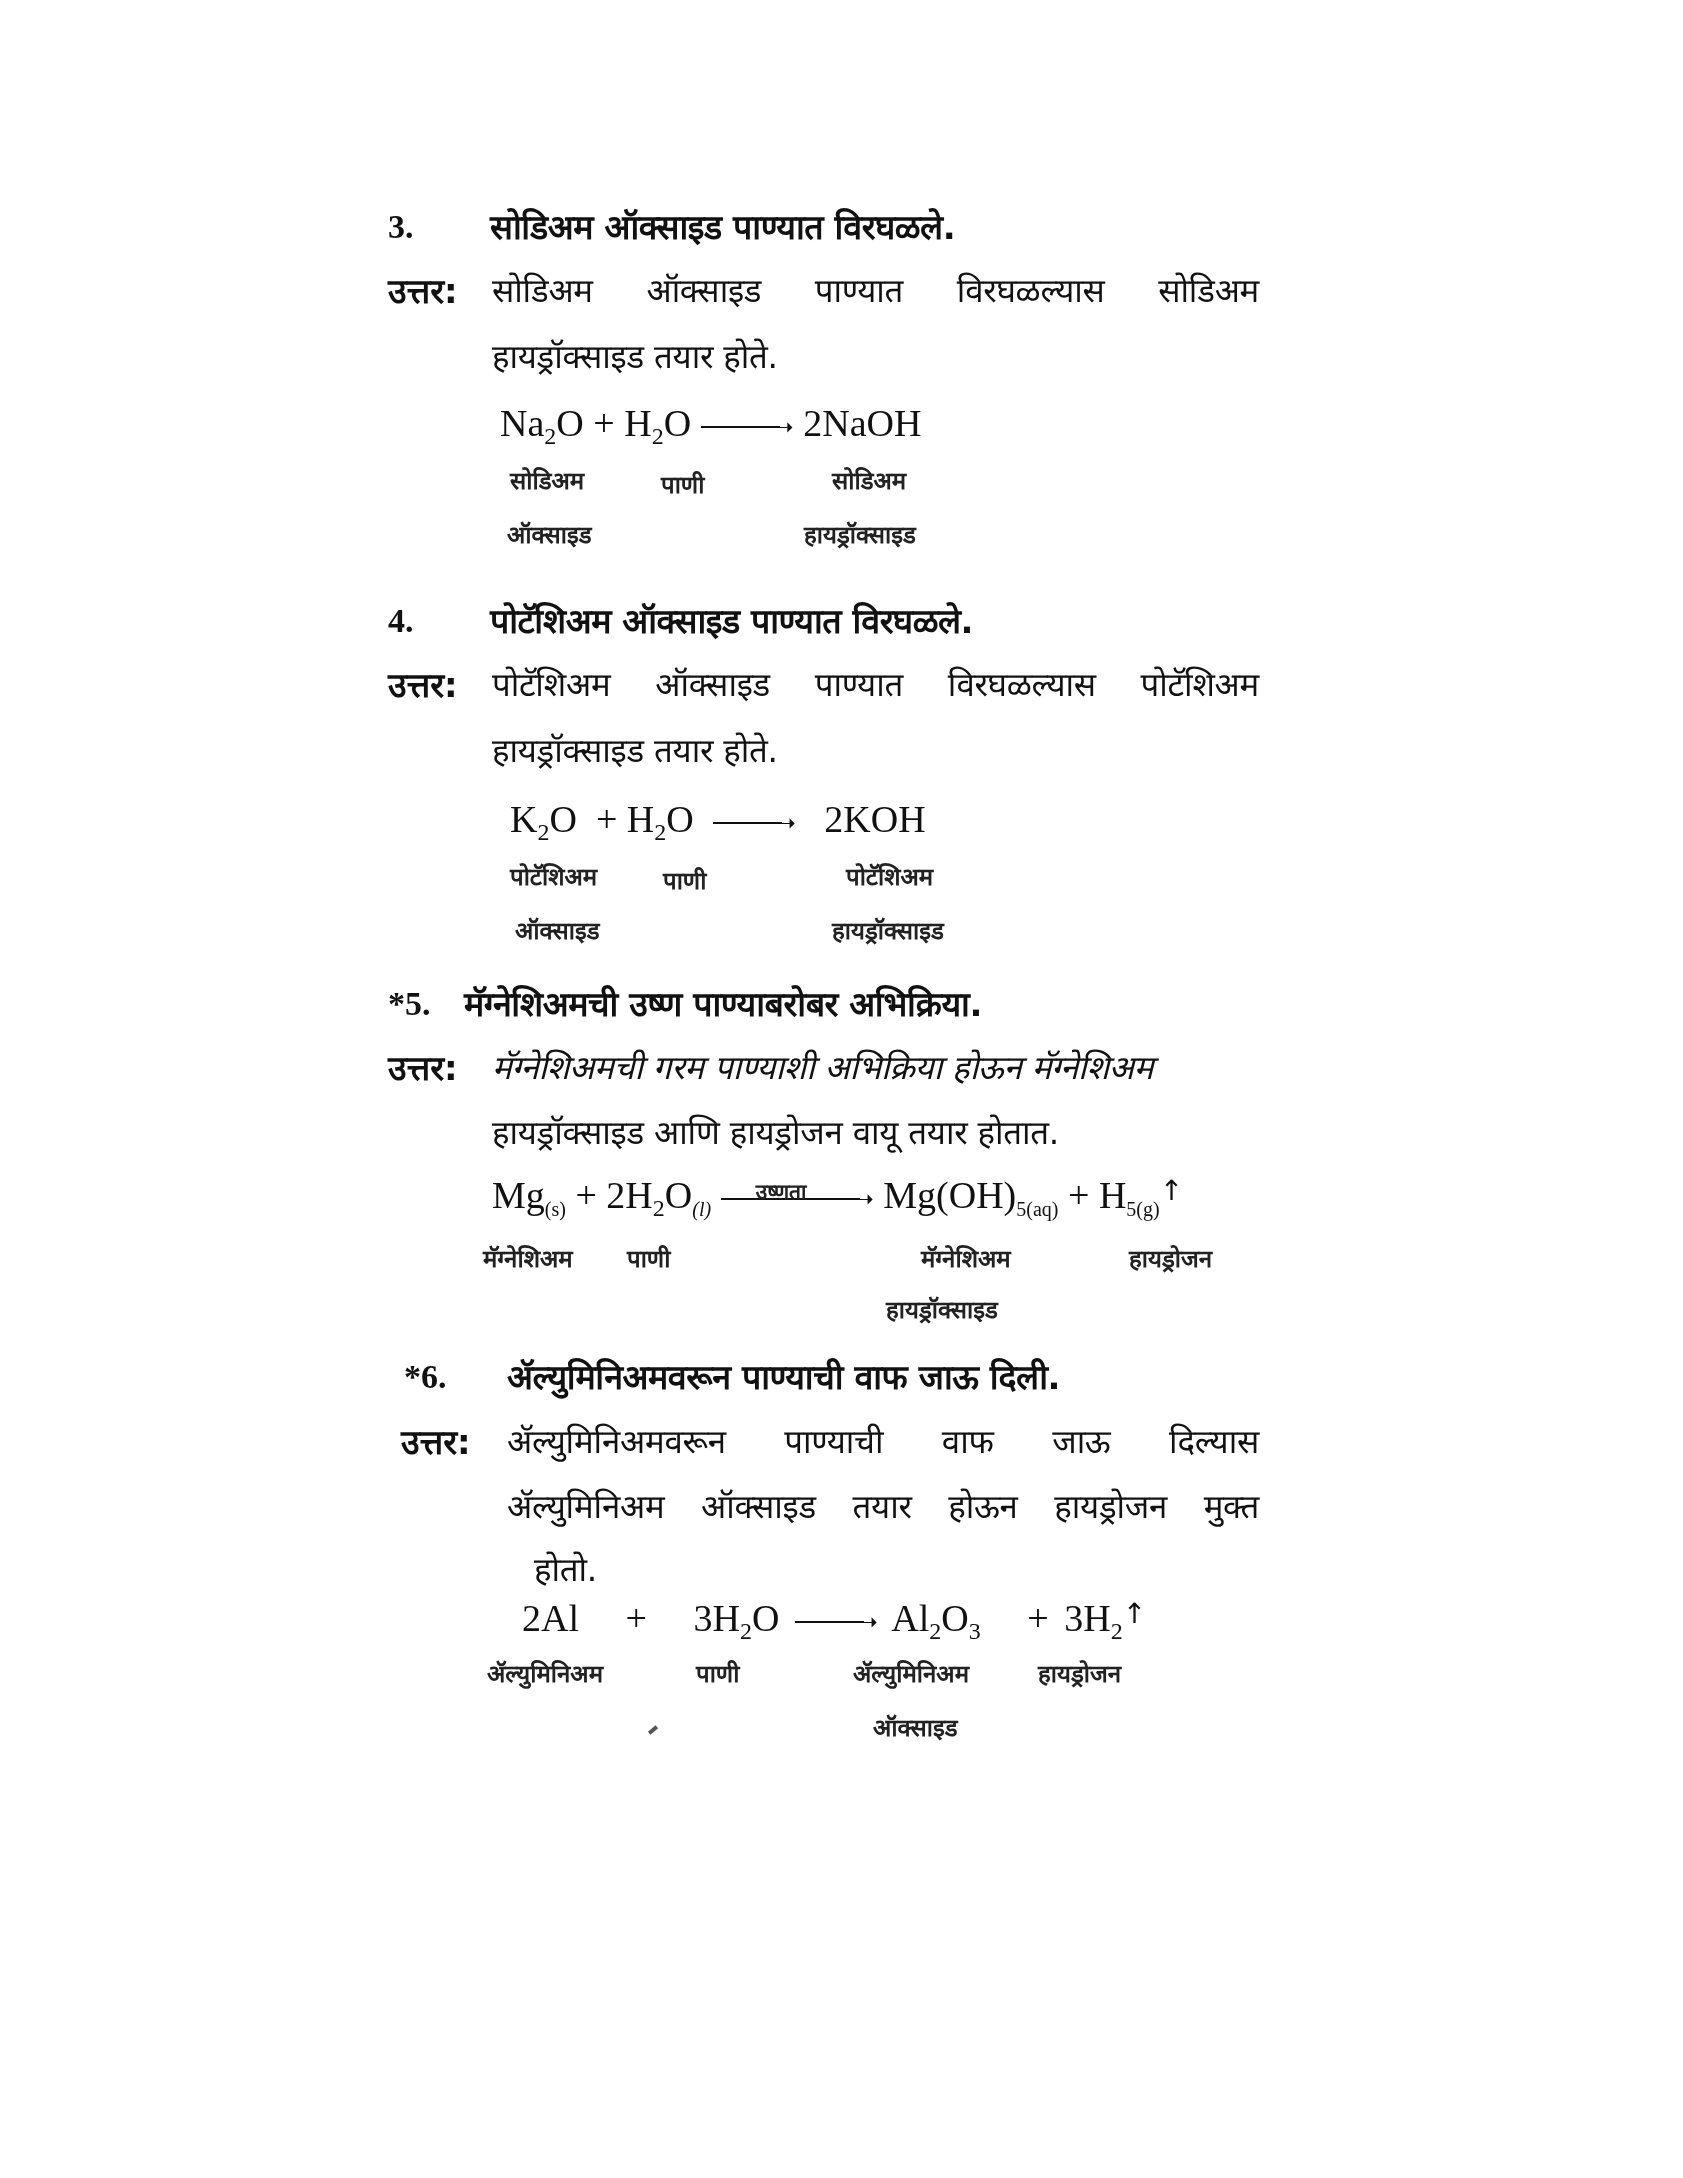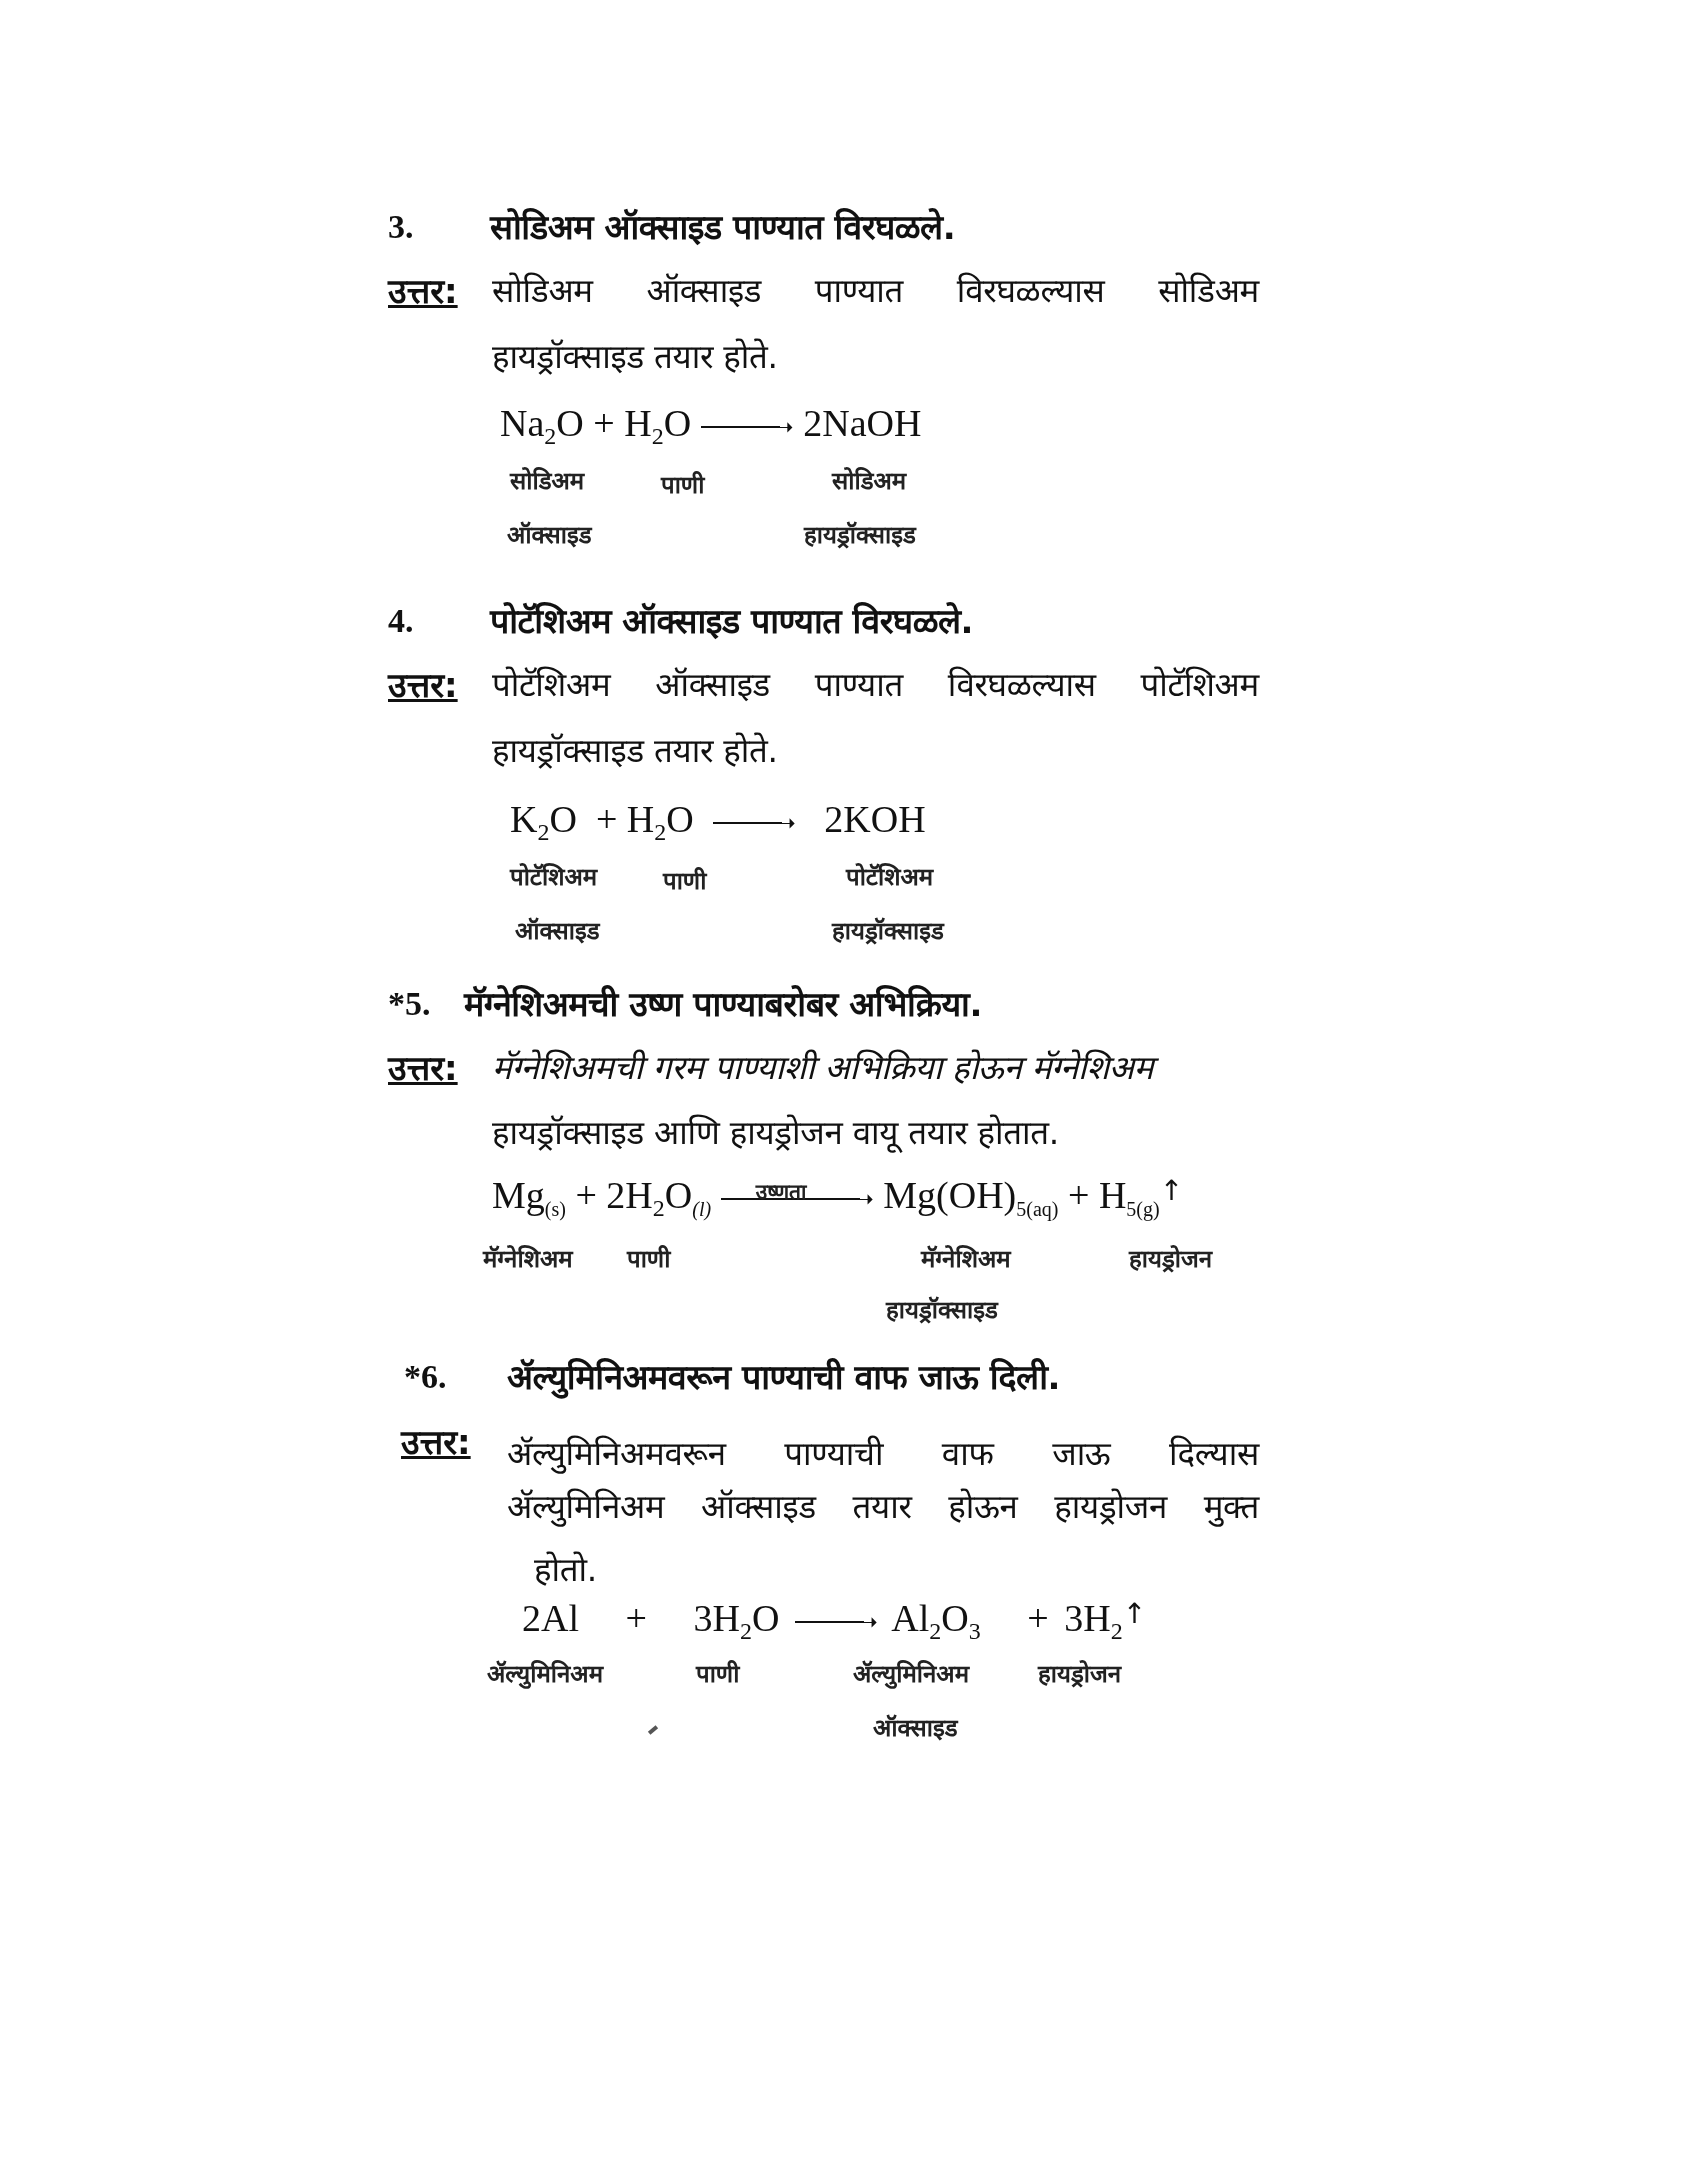--- a/index.html
+++ b/index.html
@@ -4,21 +4,21 @@
 <style>
   html, body { margin: 0; padding: 0; background: #ffffff; }
   body {
     width: 1683px; height: 2178px; position: relative; overflow: hidden;
     color: #111111;
     font-family: "DejaVu Sans", sans-serif;
   }
   .abs { position: absolute; white-space: nowrap; }
   .qnum { font-family: "Liberation Serif", serif; font-weight: bold; font-size: 34px; }
   .qtitle { font-weight: bold; font-size: 34px; letter-spacing: -0.5px; }
-  .ans-label { font-weight: bold; font-size: 34px; text-decoration: underline; }
+  .ans-label { font-weight: bold; font-size: 34px; }
   .ans-text { font-size: 33px; letter-spacing: -0.3px; }
   .ans-justify { display: flex; justify-content: space-between; }
   .eq { font-family: "Liberation Serif", serif; font-size: 38px; }
   .eq sub { font-size: 24px; vertical-align: -8px; line-height: 0; }
   .eq sub.small { font-size: 20px; }
   .lbl { font-size: 24px; font-weight: bold; color: #222; }
   .arrow { display: inline-block; position: relative; }
   .arrow-line { display: inline-block; border-top: 2px solid #111; vertical-align: middle; }
   .arrow-head { display: inline-block; font-family: "DejaVu Sans", sans-serif; font-size: 24px; vertical-align: middle; margin-left: -6px; }
   .up { font-family: "DejaVu Sans", sans-serif; font-size: 28px; vertical-align: 8px; }
@@ -106,21 +106,21 @@
   <span class="abs lbl" style="left:921px; top:1241px;">मॅग्नेशिअम</span>
   <span class="abs lbl" style="left:886px; top:1292px;">हायड्रॉक्साइड</span>
   <span class="abs lbl" style="left:1129px; top:1241px;">हायड्रोजन</span>
 </div>
 
 <div>
   <span class="abs qnum" style="left:404px; top:1358px;">*6.</span>
   <span class="abs qtitle" style="left:507px; top:1353px;">ॲल्युमिनिअमवरून पाण्याची वाफ जाऊ दिली.</span>
 
   <span class="abs ans-label" style="left:401px; top:1418px;">उत्तर:</span>
-  <div class="abs ans-text ans-justify" style="left:507px; top:1418px; width:752px;margin-top:12px;">
+  <div class="abs ans-text ans-justify" style="left:507px; top:1418px; width:752px;">
     <span>ॲल्युमिनिअमवरून</span>
     <span>पाण्याची</span>
     <span>वाफ</span>
     <span>जाऊ</span>
     <span>दिल्यास</span>
   </div>
   <div class="abs ans-text ans-justify" style="left:507px; top:1483px; width:752px;">
     <span>ॲल्युमिनिअम</span>
     <span>ऑक्साइड</span>
     <span>तयार</span>

